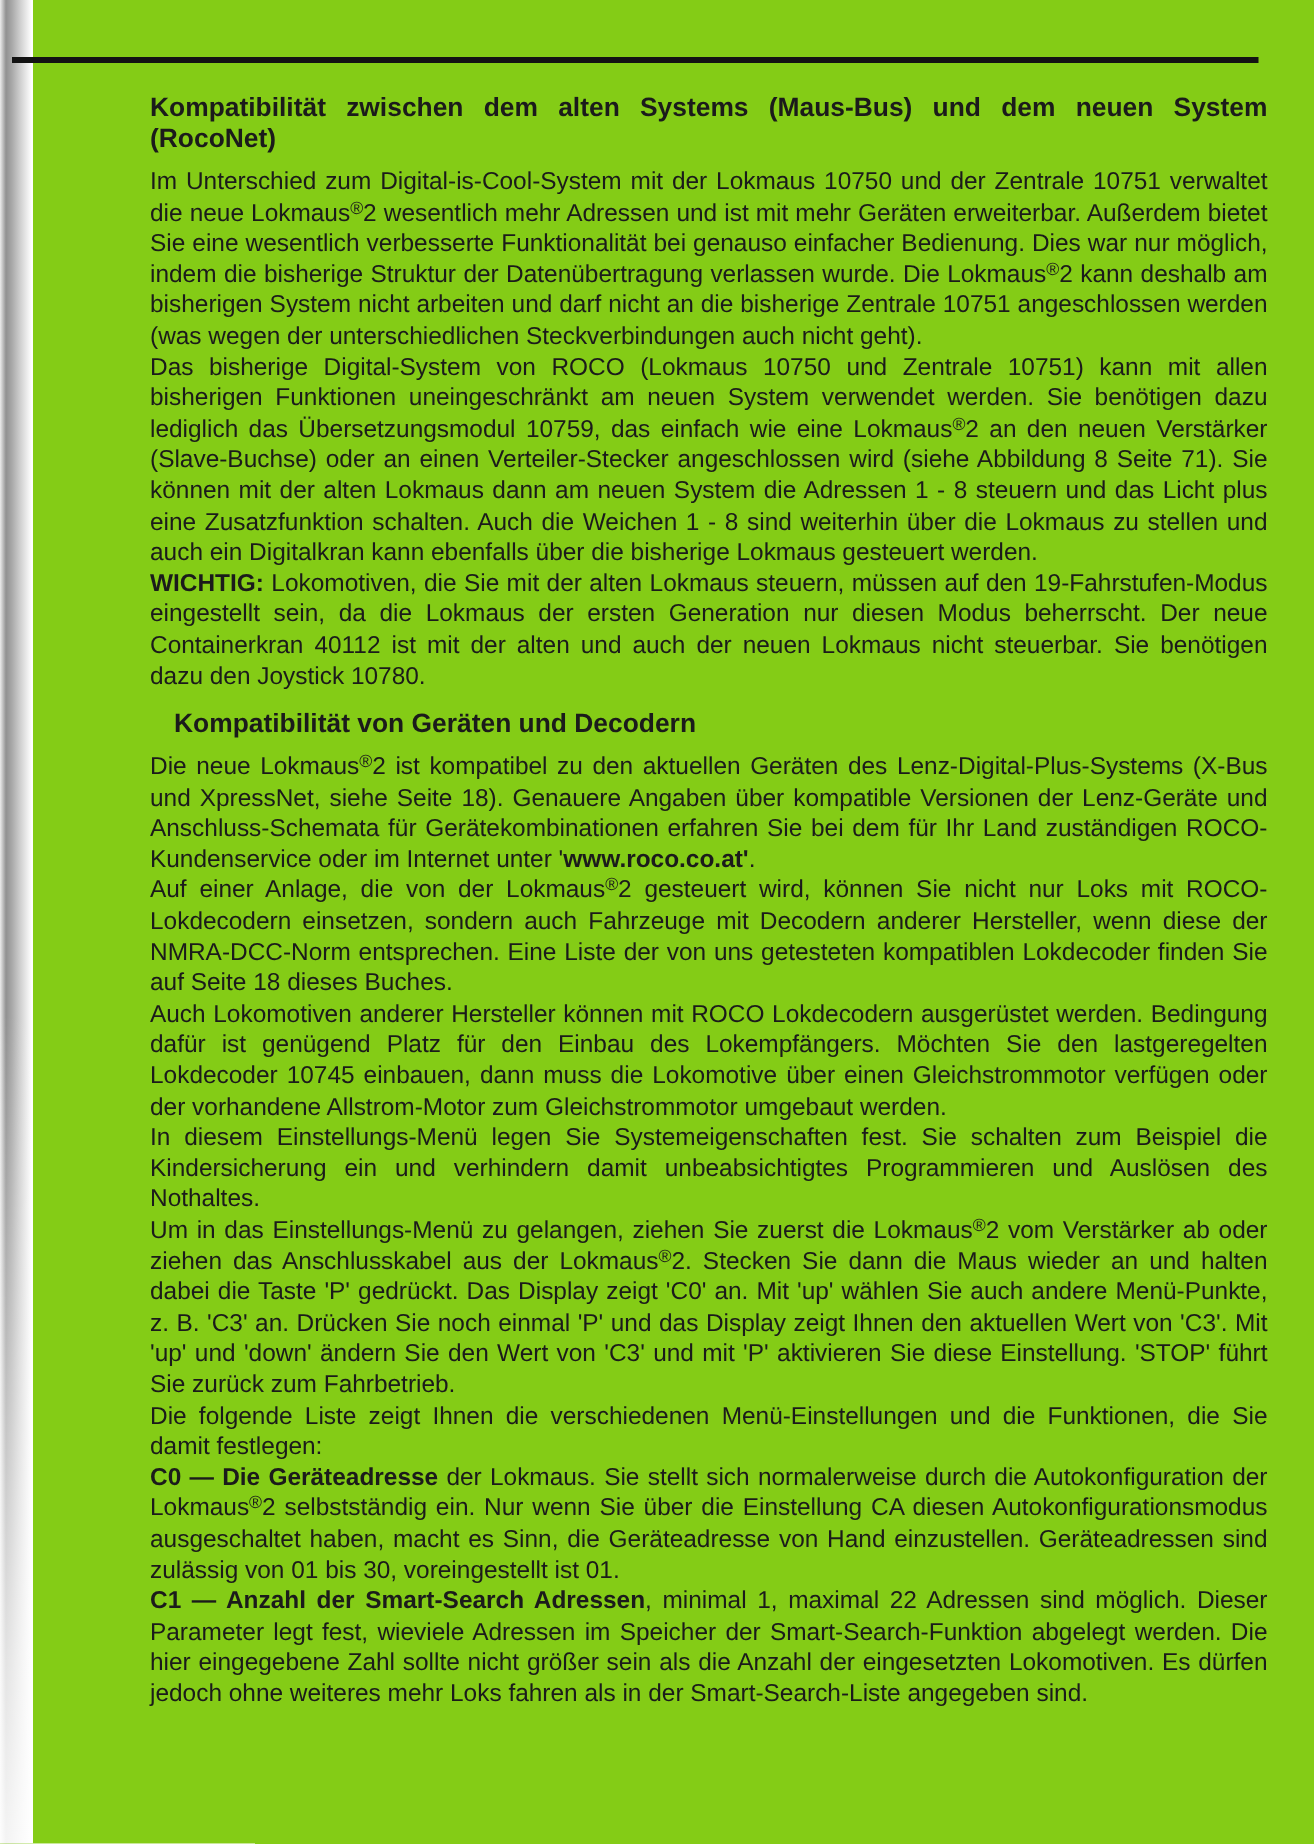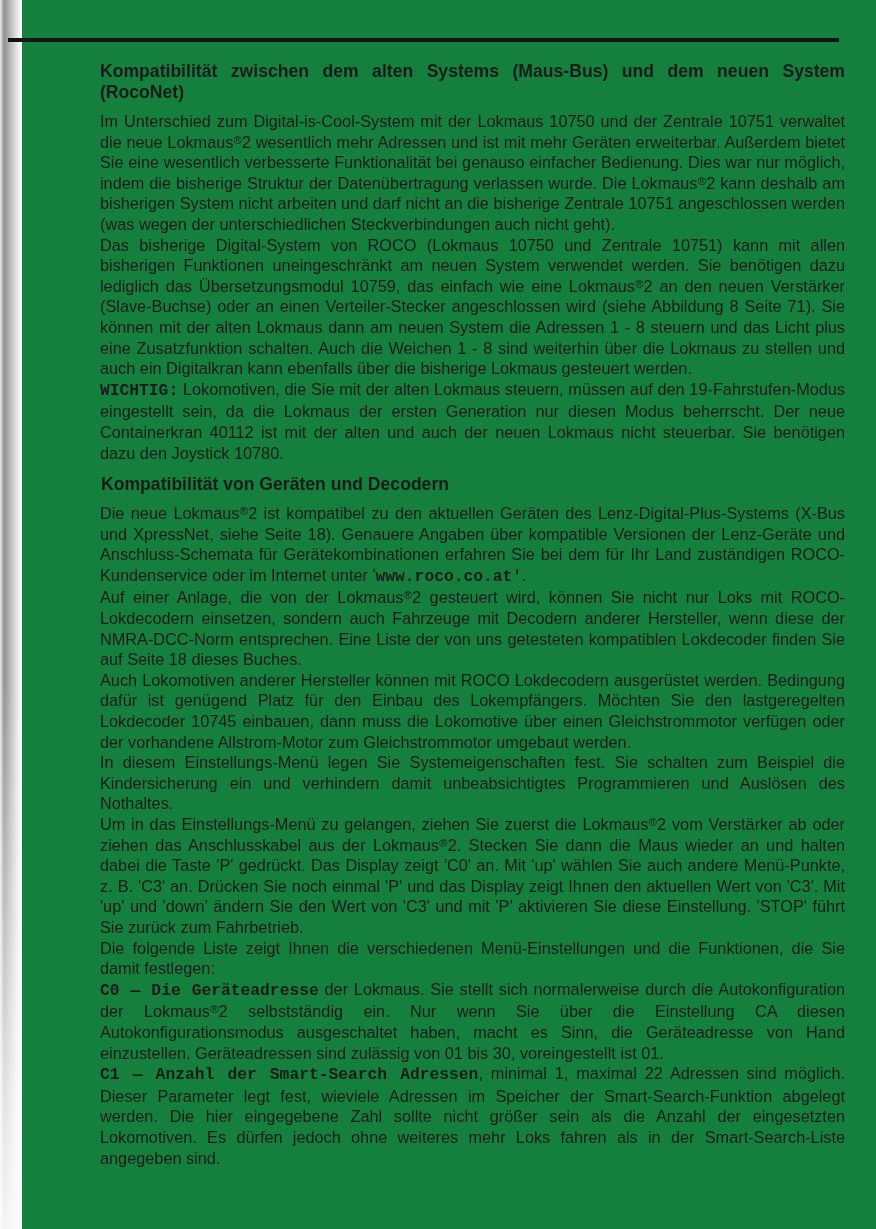--- a/index.html
+++ b/index.html
@@ -4,21 +4,21 @@
 <style>
   html, body {
     margin: 0;
     padding: 0;
     background: #ffffff;
   }
   .page {
     position: relative;
     width: 876px;
     height: 1229px;
-    background: #15803d;
+    background: #84cc16;
     overflow: hidden;
     font-family: "Liberation Sans", "DejaVu Sans", sans-serif;
     color: #1b1b1b;
   }
   
   .scan-edge {
     position: absolute;
     left: 0;
     top: 0;
     width: 22px;
@@ -49,28 +49,27 @@
   }
   .heading {
     font-size: 17.6px;
     line-height: 21px;
     font-weight: bold;
     margin: 0 0 8px 0;
     text-align: justify;
     hyphens: none;
   }
   .heading.sub {
-    margin: 11px 0 8px 1px;
+    margin: 11px 0 8px 16px;
   }
   p.para {
     margin: 0;
   }
   .b {
     font-weight: bold;
-    font-family: Liberation Mono, monospace;
   }
   sup.reg {
     font-size: 0.72em;
     vertical-align: 0.38em;
     line-height: 0;
   }
 </style>
 </head>
 <body>
 

